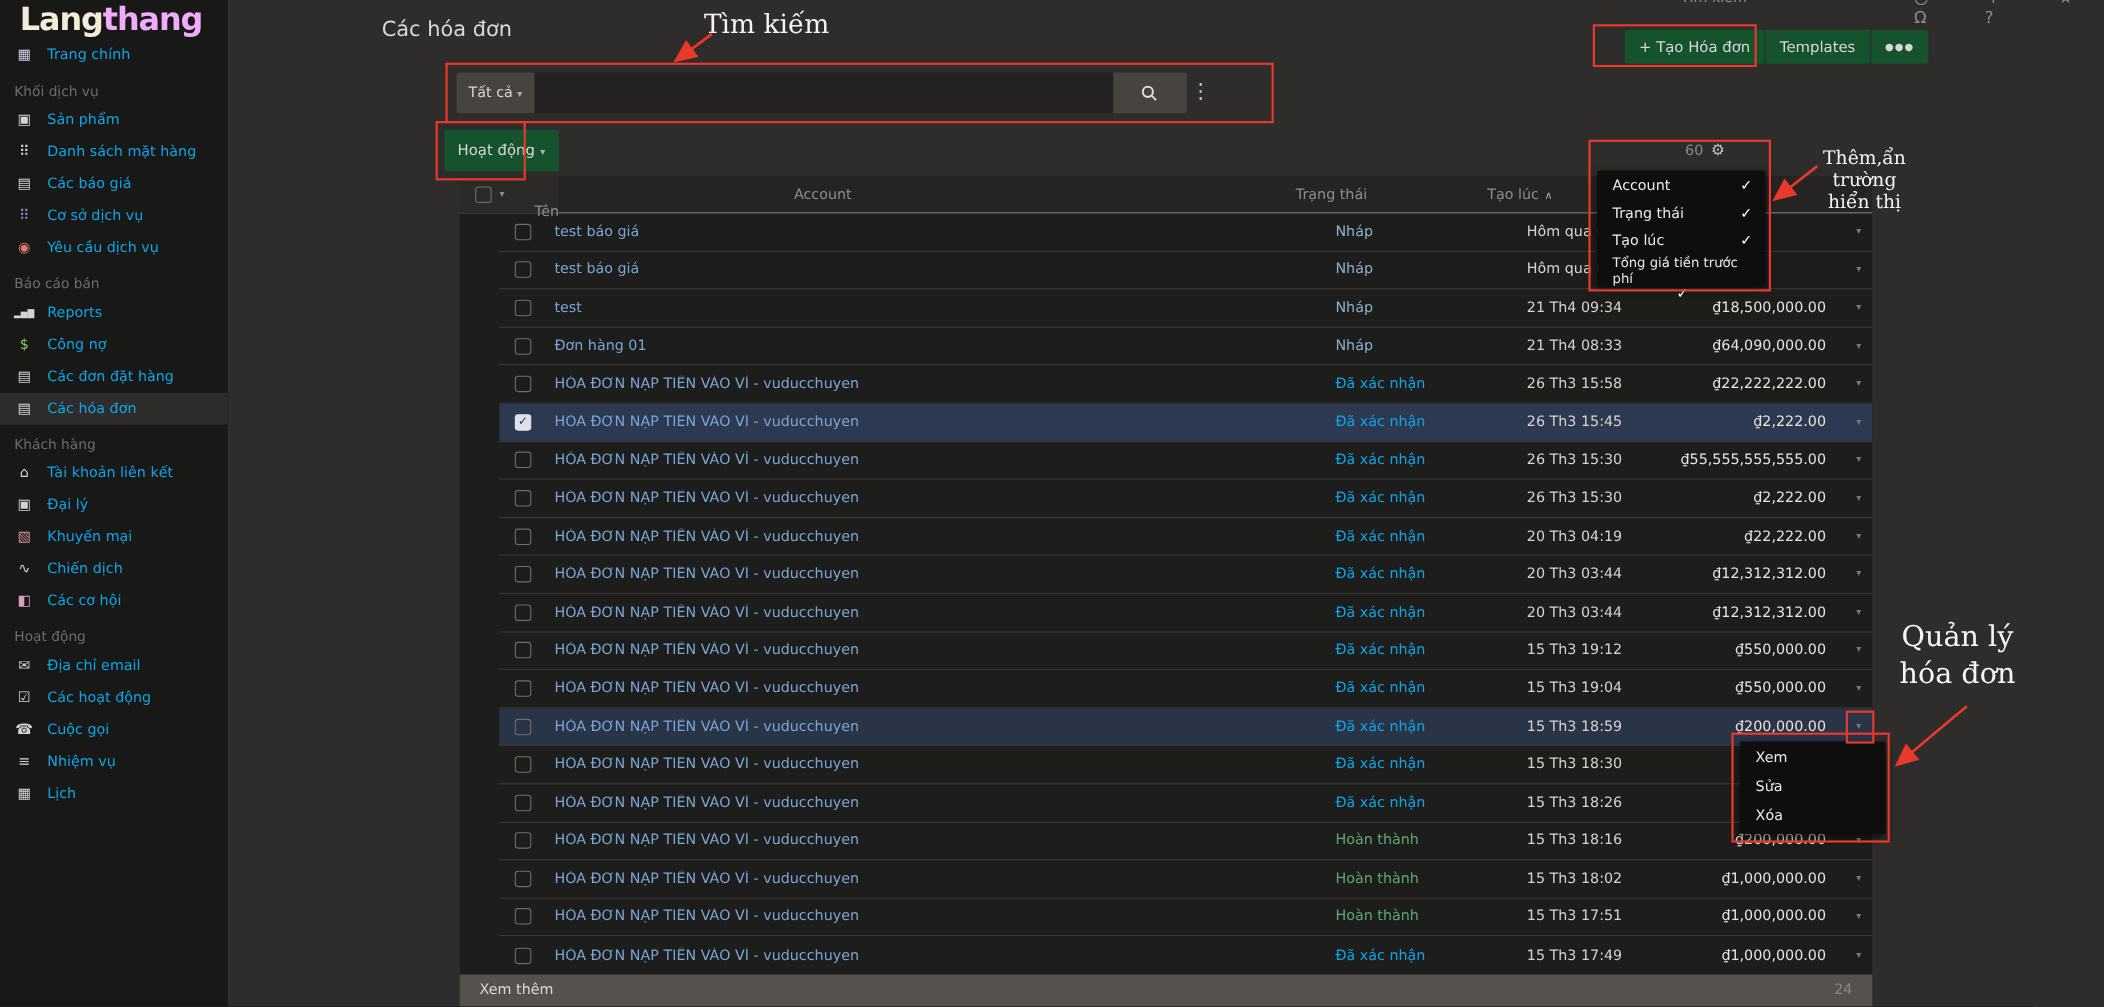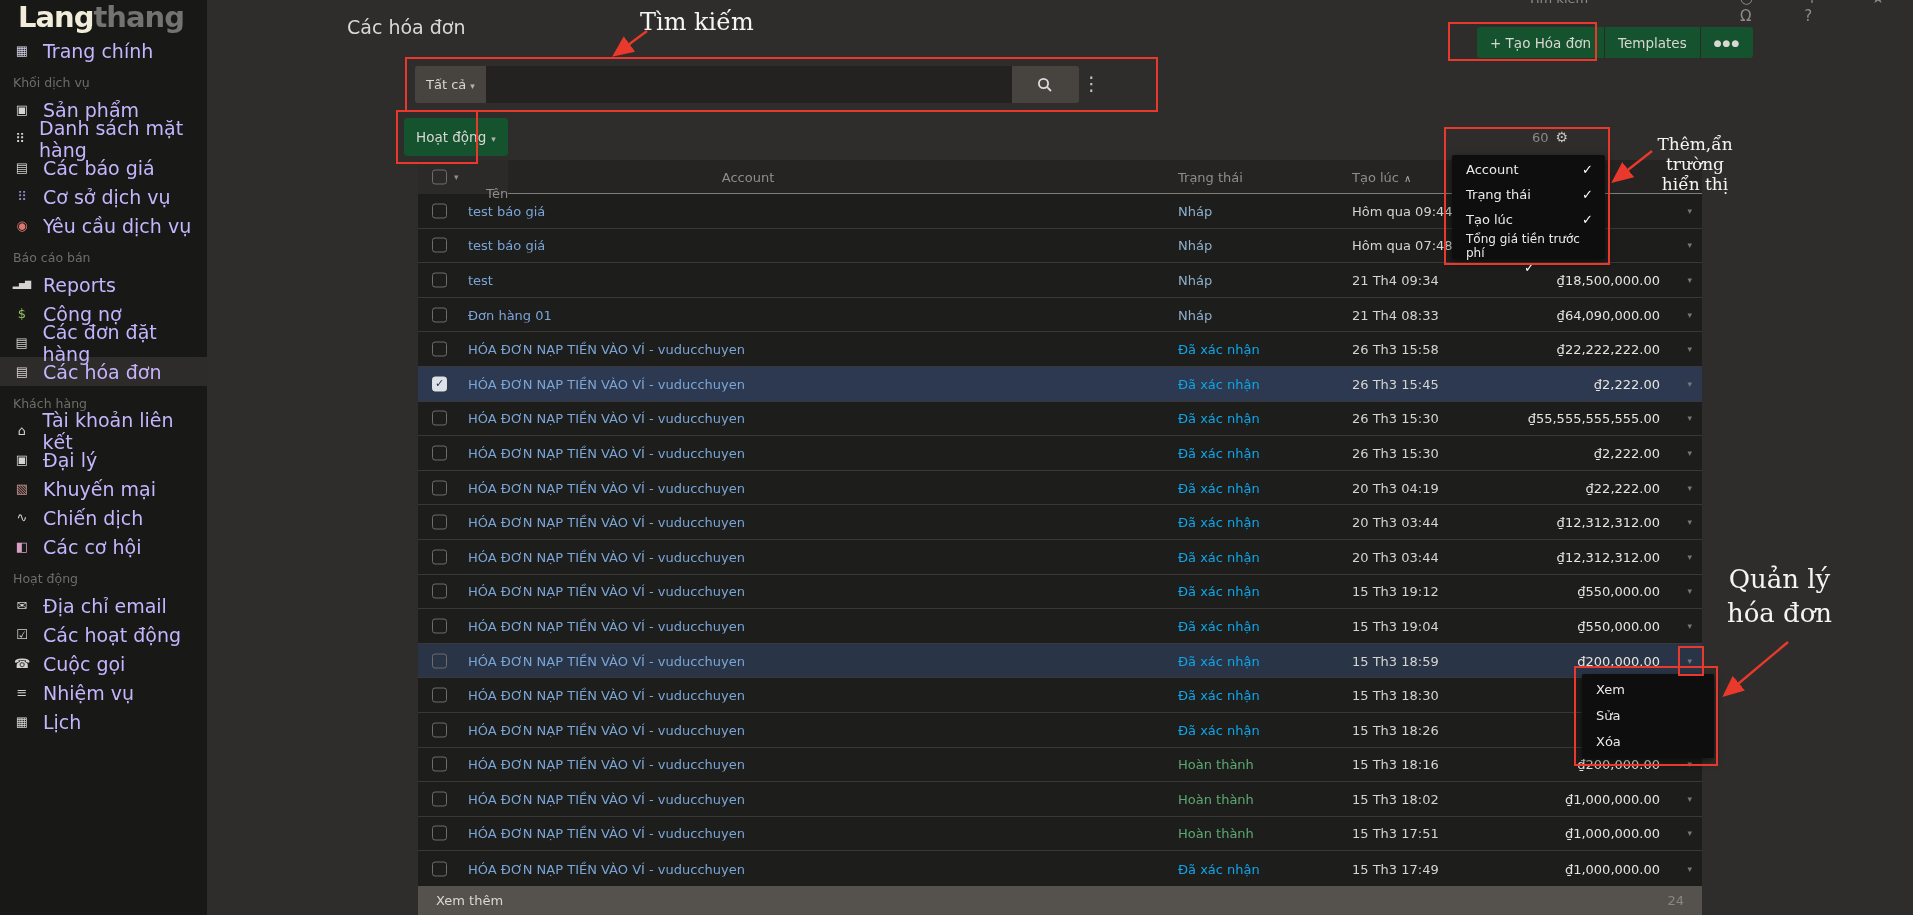--- a/index.html
+++ b/index.html
@@ -5,26 +5,26 @@
   * { margin:0; padding:0; box-sizing:border-box; }
   body { background:#111; }
   .screen {
     position:relative; width:1913px; height:915px; overflow:hidden;
     background:#2e2d2b; font-family:"DejaVu Sans","Liberation Sans",sans-serif;
     color:#d8d6d2; font-size:13px;
   }
   
   .sidebar { position:absolute; left:0; top:0; width:207px; height:915px; background:#181817; z-index:2; }
   .logo { height:36px; line-height:34px; padding-left:18px; font-size:29px; font-weight:bold; letter-spacing:-1px; }
-  .logo .l1 { color:#f2edda; } .logo .l2 { color:#737373; }
+  .logo .l1 { color:#f2edda; } .logo .l2 { color:#f0abfc; }
   .side-header { height:30px; line-height:36px; padding-left:13px; color:#6f6d69; font-size:12.5px; }
   .side-item { height:29px; display:flex; align-items:center; cursor:pointer; }
   .side-item.active { background:#2d2c2b; }
   .side-icon { width:26px; margin-left:9px; text-align:center; font-size:13px; color:#d5d3cf; }
-  .side-label { margin-left:8px; color:#c4b5fd; font-size:19px; }
+  .side-label { margin-left:8px; color:#0ea5e9; font-size:13px; }
   
   .top-remnant { position:absolute; color:#8f8d89; z-index:1; }
   
   .page-title { position:absolute; left:347px; top:16px; font-size:19px; font-weight:normal; color:#dbd9d5; z-index:1; }
   .btn { background:#14532d; color:#d9d7d3; border:none; font-family:inherit; font-size:13.5px; cursor:pointer; }
   .btn-group { position:absolute; left:1477px; top:27px; height:31px; display:flex; z-index:3; }
   .btn-group .btn { height:31px; padding:0 13px; border-right:1px solid #2a2927; }
   .btn-group .btn:first-child { border-radius:3px 0 0 3px; }
   .btn-group .btn:last-child { border-radius:0 3px 3px 0; border-right:none; font-size:9px; letter-spacing:1px; }
   
@@ -42,21 +42,21 @@
   
   .table { position:absolute; left:418px; top:160px; width:1284px; z-index:1; }
   .thead { position:relative; height:34px; background:#252423; border-bottom:1px solid #807d79; color:#8f8d89; }
   .thead::before { content:""; position:absolute; left:0; top:0; width:90px; height:34px; background:#2b2a29; }
   .thead > * { position:absolute; top:50%; transform:translateY(-50%); }
   .hcb { left:14px; } .hcaret { left:36px; font-size:9px; color:#8f8d89; cursor:pointer; }
   .hname { left:68px;margin-top:16px; } 
   .haccount { left:270px; width:120px; text-align:center; }
   .hstatus { left:760px; } .hdate { left:934px; cursor:pointer; }
   .hdate .sort { font-size:10px; color:#b0aeaa; margin-left:5px; }
-  .tbody { background:#1d1d1c; }
+  .tbody { background:#1d1d1c;padding-left:36px; }
   .trow { position:relative; height:34.6px; border-bottom:1px solid #393837; cursor:pointer; }
   .trow:last-child { border-bottom:none; }
   .trow.selected { background:#2c3950; }
   .trow.highlighted { background:#293547; }
   .trow > * { position:absolute; top:50%; transform:translateY(-50%); }
   .cb, .hcb { width:15px; height:15px; border:1px solid #6f6d6a; border-radius:3px; background:transparent; cursor:pointer; display:inline-block; }
   .cb { left:14px; }
   .cb.checked { background:#dde2e8; border-color:#dde2e8; }
   .cb.checked::after { content:"✓"; position:absolute; left:2px; top:-1px; font-size:11px; font-weight:bold; color:#23334a; }
   .rname { left:50px; color:#7aa5d6; text-decoration:none; max-width:640px; white-space:nowrap; overflow:hidden; }

